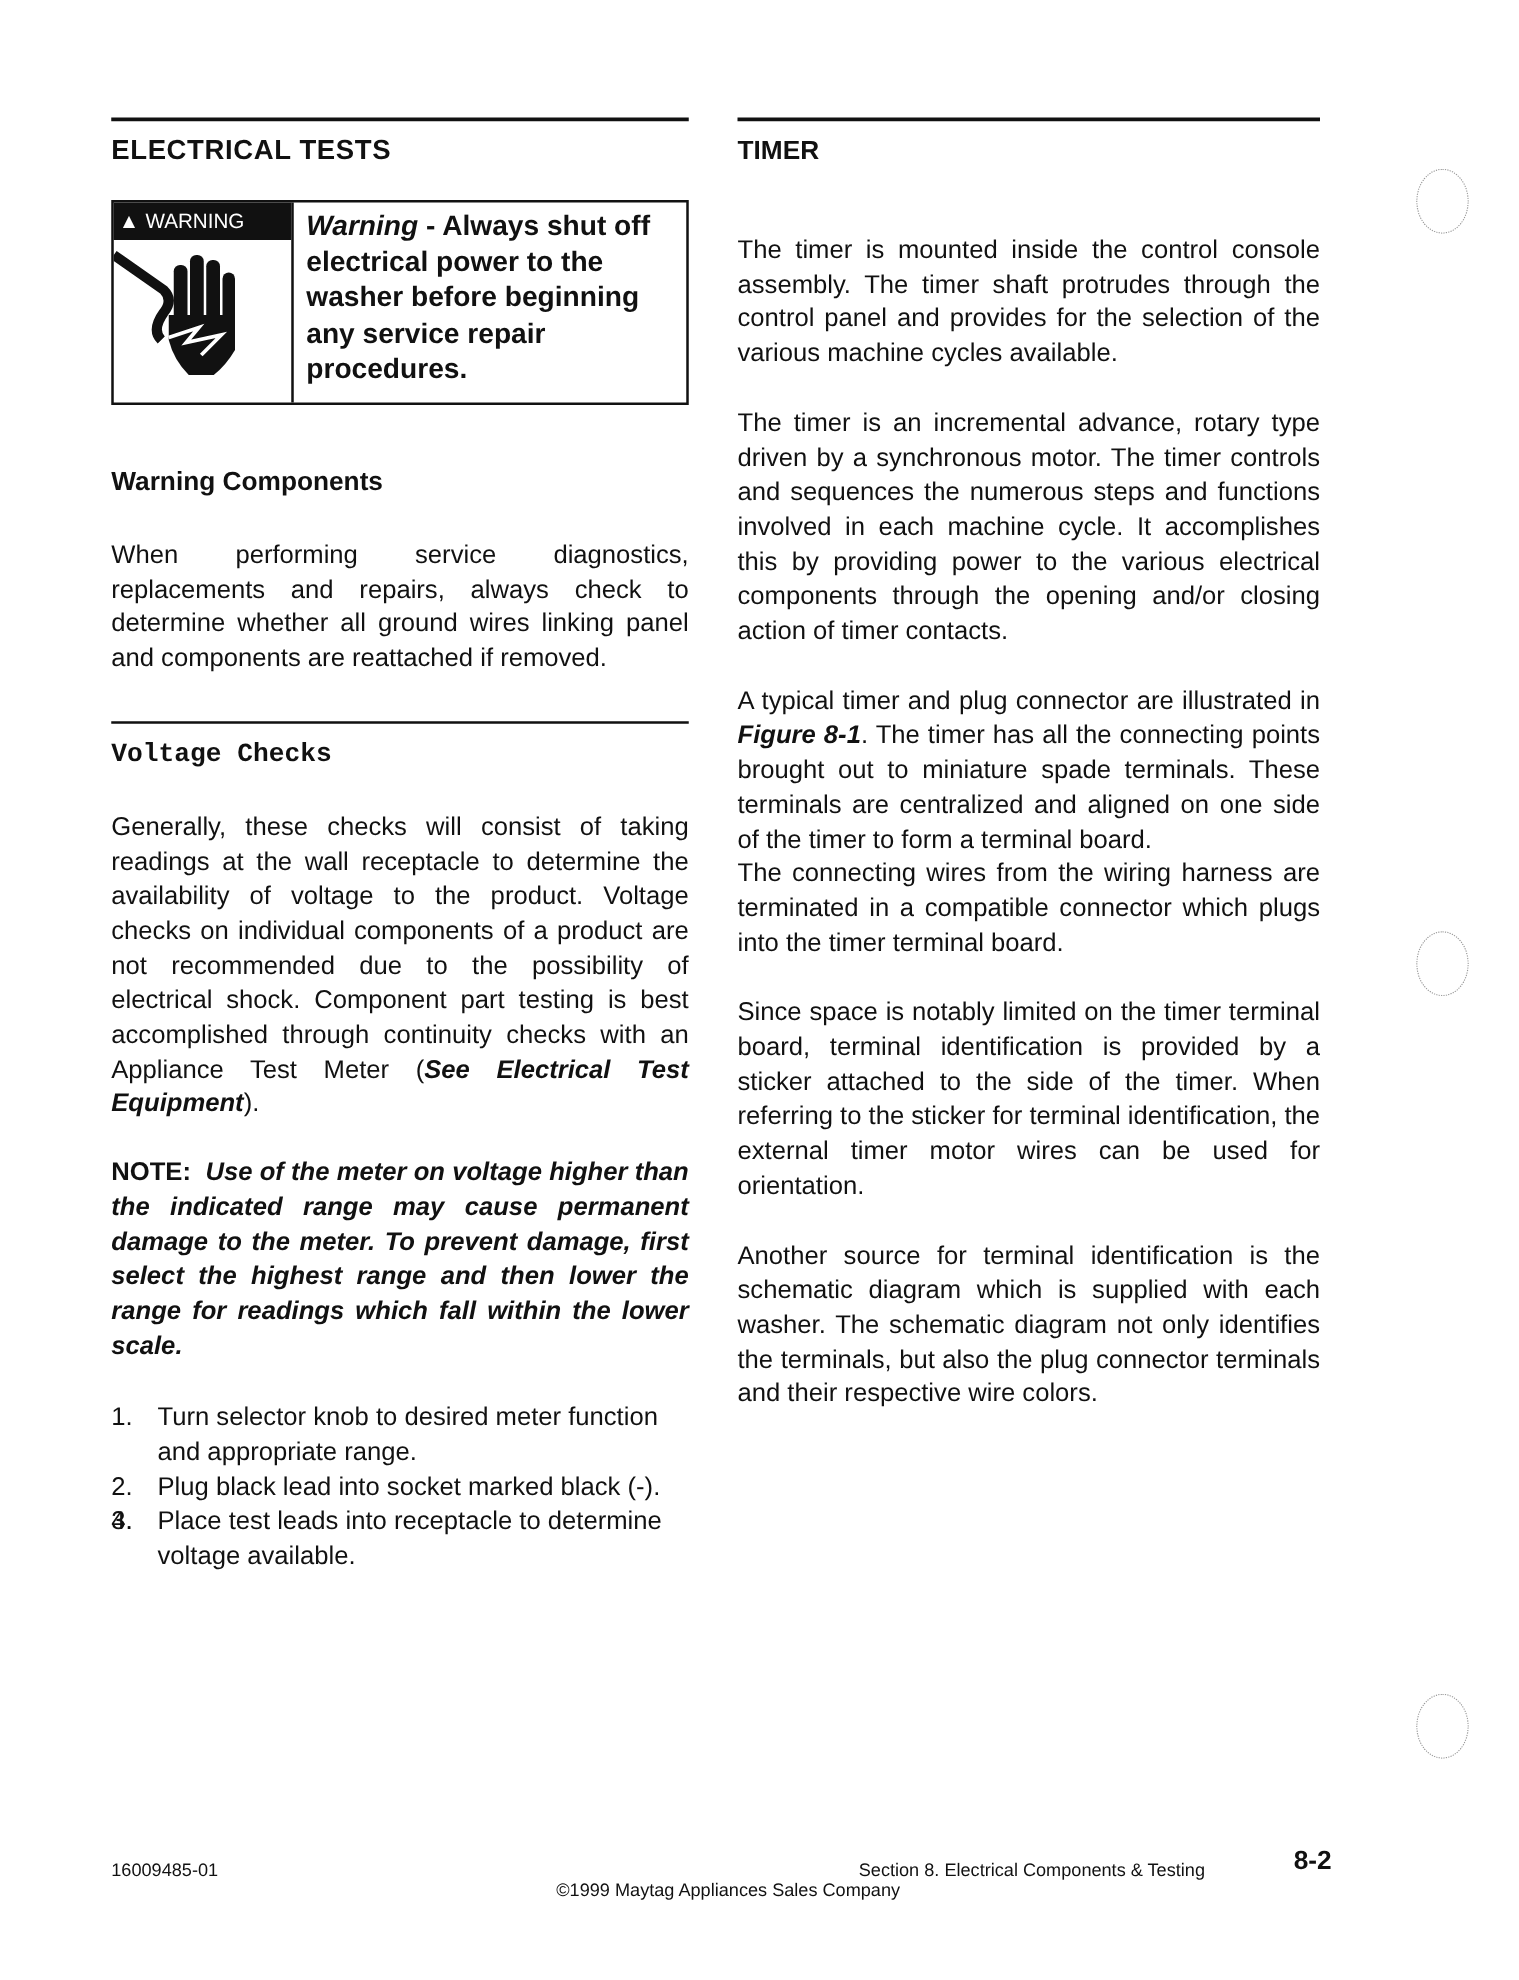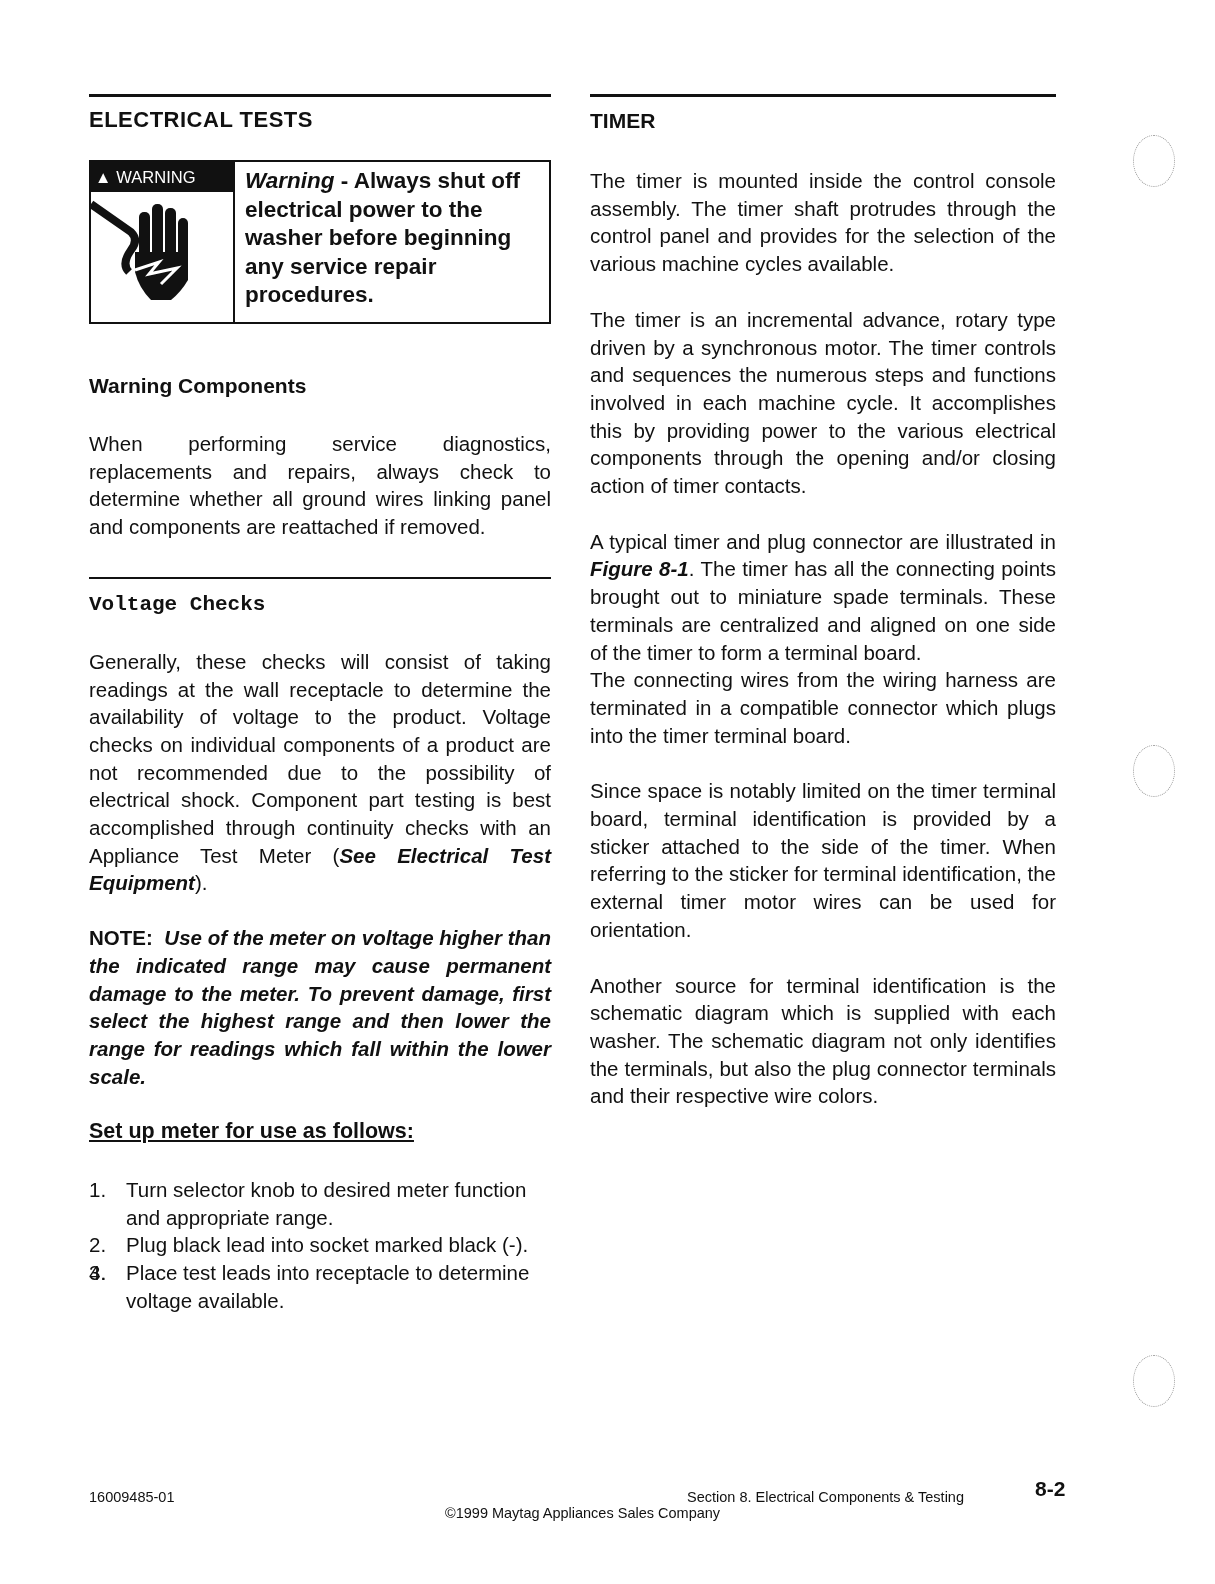--- a/index.html
+++ b/index.html
@@ -62,34 +62,33 @@
   <p style="margin-top:32px;">When performing service diagnostics, replacements and repairs, always check to determine whether all ground wires linking panel and components are reattached if removed.</p>
 
   <div class="rule" style="border-top-width:2px; margin-top:36px;"></div>
   <h3 style="margin-top:14px;font-family:Liberation Mono, monospace;">Voltage Checks</h3>
   <p style="margin-top:32px;"><span>Generally, these checks will consist of taking readings at the wall receptacle to determine the availability of voltage to the product. Voltage checks on individual components of a product are not recommended due to the possibility of electrical shock. Component part testing is best accomplished through continuity checks with an Appliance Test Meter (</span><b><i>See Electrical Test Equipment</i></b><span>).</span></p>
 
   <div class="note" style="margin-top:27px;">
     <p><span>NOTE:</span>&nbsp; <span class="it">Use of the meter on voltage higher than the indicated range may cause permanent damage to the meter. To prevent damage, first select the highest range and then lower the range for readings which fall within the lower scale.</span></p>
   </div>
 
-  <p class="setup" style="margin-top:28px;">Set up meter for use as follows:</p>
 
   <ol style="margin-top:30px;">
     <li><span class="num">1.</span><span>Turn selector knob to desired meter function and appropriate range.</span></li>
     <li><span class="num">2.</span><span>Plug black lead into socket marked black (-).</span></li>
     <li><span class="num">3.</span></li>
     <li><span class="num">4.</span><span>Place test leads into receptacle to determine voltage available.</span></li>
   </ol>
 </div>
 
 <div class="col col-right">
   <div class="rule"></div>
   <h2>TIMER</h2>
-  <p style="margin-top:34px;">The timer is mounted inside the control console assembly.  The timer shaft protrudes through the control panel and provides for the selection of the various machine cycles available.</p>
+  <p style="margin-top:53px;">The timer is mounted inside the control console assembly.  The timer shaft protrudes through the control panel and provides for the selection of the various machine cycles available.</p>
   <p style="margin-top:28px;">The timer is an incremental advance, rotary type driven by a synchronous motor.  The timer controls and sequences the numerous steps and functions involved in each machine cycle.  It accomplishes this by providing power to the various electrical components through the opening and/or closing action of timer contacts.</p>
   <p style="margin-top:28px;"><span>A typical timer and plug connector are illustrated in </span><b><i>Figure 8-1</i></b><span>.  The timer has all the connecting points brought out to miniature spade terminals.  These terminals are centralized and aligned on one side of the timer to form a terminal board.</span></p>
   <p style="">The connecting wires from the wiring harness are terminated in a compatible connector which plugs into the timer terminal board.</p>
   <p style="margin-top:28px;">Since space is notably limited on the timer terminal board, terminal identification is provided by a sticker attached to the side of the timer.  When referring to the sticker for terminal identification, the external timer motor wires can be used for orientation.</p>
   <p style="margin-top:28px;">Another source for terminal identification is the schematic diagram which is supplied with each washer. The schematic diagram not only identifies the terminals, but also the plug connector terminals and their respective wire colors.</p>
 </div>
 
 <div class="hole" style="left:1133px; top:135px;"></div>
 <div class="hole" style="left:1133px; top:745px;"></div>
 <div class="hole" style="left:1133px; top:1355px;"></div>

